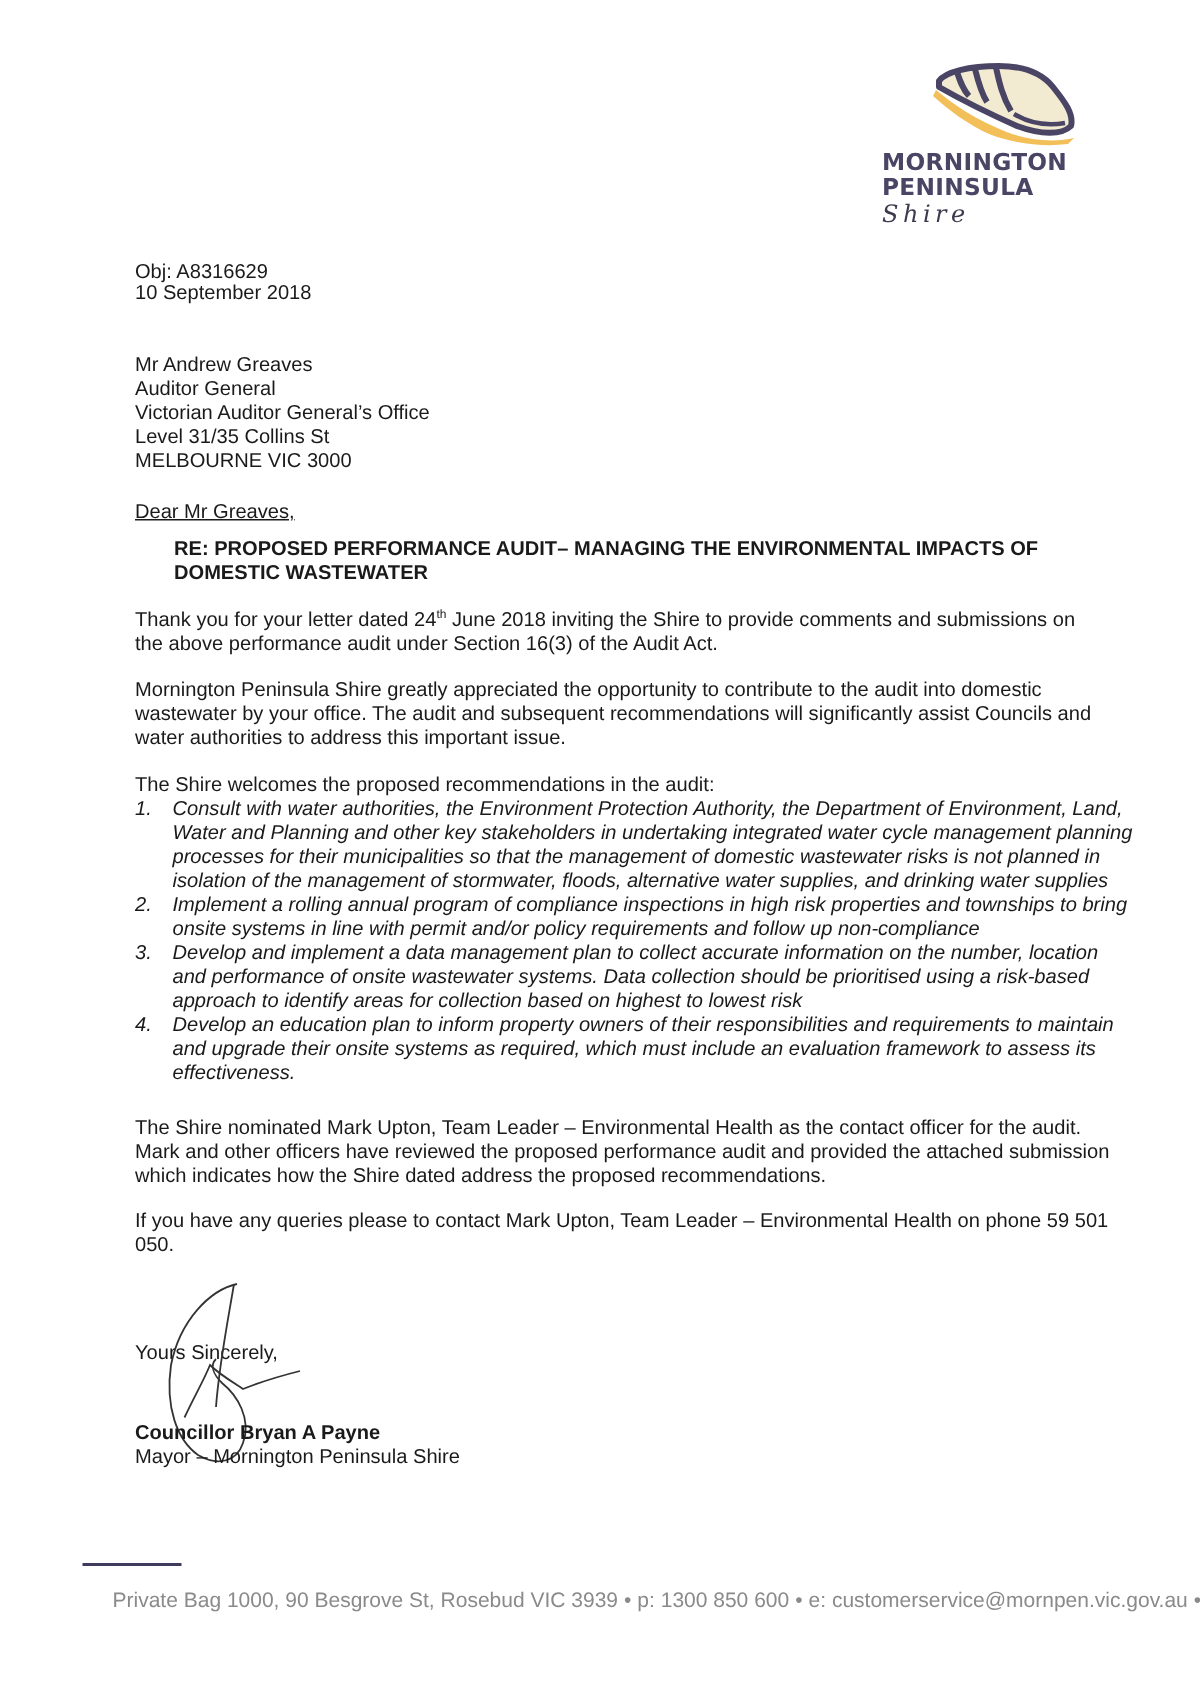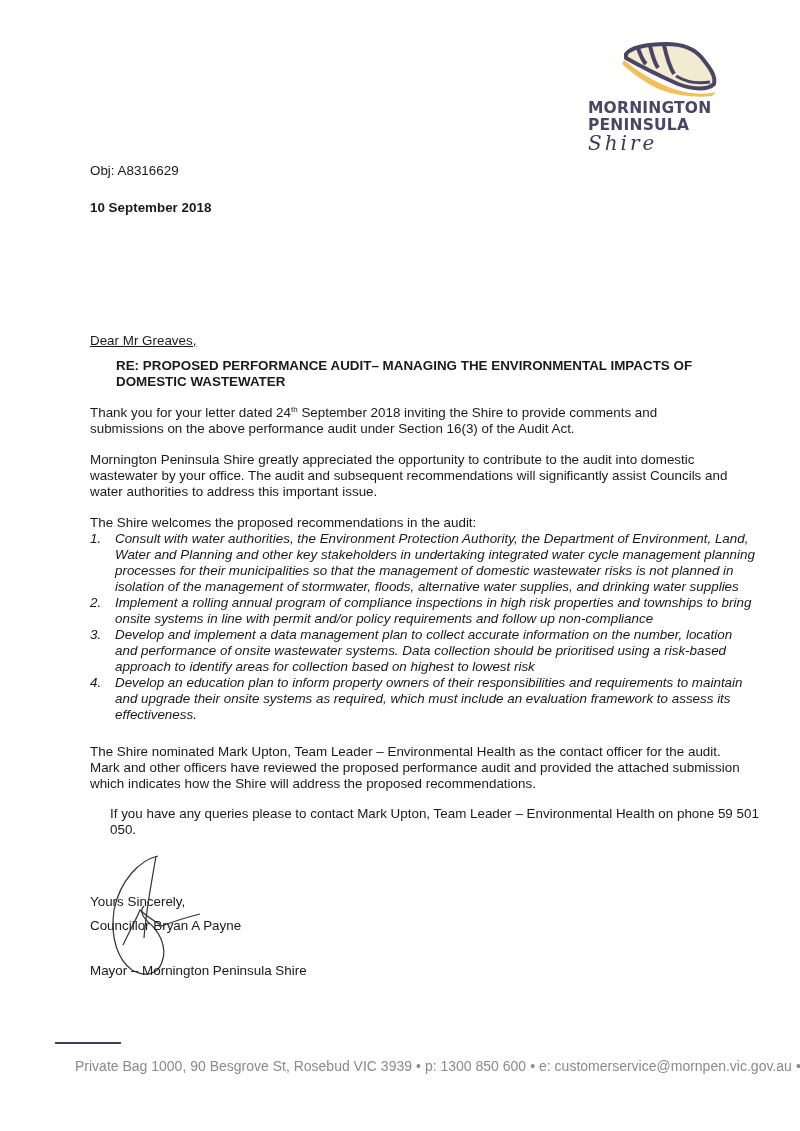--- a/index.html
+++ b/index.html
@@ -24,45 +24,45 @@
       font-size: 15.5px;
       line-height: 17px;
       letter-spacing: 0.2px;
       white-space: nowrap;
     }
     .logo-line.l1 { margin-top: 2px; }
     .logo-shire {
       font-family: "DejaVu Serif", serif;
       font-style: italic;
       color: #3c3a4d;
-      font-size: 20px;
+      font-size: 16px;
       letter-spacing: 3px;
       line-height: 16px;
       margin-top: 1px;
     }
 
     .abs { position: absolute; left: 90px; }
     .block { white-space: nowrap; }
 
-    #obj { top: 163px; }
-    #date { top: 200px; font-weight: bold; }
+    #obj { top: 173px; }
+    #date { top: 187px; }
     #address { top: 235px; }
     #salutation { top: 333px; text-decoration: underline; }
     #subject { top: 358px; font-weight: bold; width: 620px; white-space: normal; margin-left: 26px; }
     #para1 { top: 405px; width: 640px; }
     #para2 { top: 452px; width: 640px; }
     #intro { top: 515px; }
     #recs { top: 531px; left: 90px; width: 665px; }
     .rec { display: flex; font-style: italic; }
     .rec-num { width: 25px; flex: none; }
     .rec-text { flex: 1; }
     #para3 { top: 744px; width: 650px; }
-    #para4 { top: 806px; width: 650px; margin-left: 20px; }
+    #para4 { top: 806px; width: 650px; }
     #closing { top: 894px; }
-    #sig-name { top: 918px; font-weight: normal; }
+    #sig-name { top: 947px; font-weight: bold; }
     #sig-title { top: 963px; }
 
     .signature { position: absolute; left: 100px; top: 850px; }
 
     .footer-rule {
       position: absolute; left: 55px; top: 1042px; width: 66px; height: 2px; background: #3f3b5c;
     }
     .footer {
       position: absolute; left: 55px; top: 1060px; width: 700px;
       font-size: 14px; color: #8a8a8a; white-space: nowrap; line-height: 12px; padding-left: 20px;
@@ -88,26 +88,33 @@
       <path d="M60 36 C70 42, 82 44, 94 42" stroke="#4a4565" stroke-width="3" fill="none"></path>
     </svg>
     <div class="logo-line l1">MORNINGTON</div>
     <div class="logo-line">PENINSULA</div>
     <div class="logo-shire">Shire</div>
   </div>
 
   <div id="obj" class="abs block">Obj: A8316629</div>
   <div id="date" class="abs block">10 September 2018</div>
 
+  <div id="address" class="abs block">
+    <div>Mr Andrew Greaves</div>
+    <div>Auditor General</div>
+    <div>Victorian Auditor General’s Office</div>
+    <div>Level 31/35 Collins St</div>
+    <div>MELBOURNE VIC 3000</div>
+  </div>
 
   <div id="salutation" class="abs block">Dear Mr Greaves,</div>
 
   <div id="subject" class="abs">RE:  PROPOSED PERFORMANCE AUDIT– MANAGING THE ENVIRONMENTAL IMPACTS OF DOMESTIC WASTEWATER</div>
 
-  <div id="para1" class="abs"><span>Thank you for your letter dated 24</span><sup>th</sup><span> September 2018 inviting the Shire to provide comments and submissions on the above performance audit under Section 16(3) of the Audit Act.</span></div>
+  <div id="para1" class="abs"><span>Thank you for your letter dated 24</span><sup>th</sup><span> June 2018 inviting the Shire to provide comments and submissions on the above performance audit under Section 16(3) of the Audit Act.</span></div>
 
   <div id="intro" class="abs block">The Shire welcomes the proposed recommendations in the audit:</div>
 
   <div id="para2" class="abs">Mornington Peninsula Shire greatly appreciated the opportunity to contribute to the audit into domestic wastewater by your office. The audit and subsequent recommendations will significantly assist Councils and water authorities to address this important issue.</div>
 
   <div id="recs" class="abs">
     <div class="rec">
       <span class="rec-num">1.</span>
       <span class="rec-text">Consult with water authorities, the Environment Protection Authority, the Department of Environment, Land, Water and Planning and other key stakeholders in undertaking integrated water cycle management planning processes for their municipalities so that the management of domestic wastewater risks is not planned in isolation of the management of stormwater, floods, alternative water supplies, and drinking water supplies</span>
     </div>
@@ -118,21 +125,21 @@
     <div class="rec">
       <span class="rec-num">3.</span>
       <span class="rec-text">Develop and implement a data management plan to collect accurate information on the number, location and performance of onsite wastewater systems.  Data collection should be prioritised using a risk-based approach to identify areas for collection based on highest to lowest risk</span>
     </div>
     <div class="rec">
       <span class="rec-num">4.</span>
       <span class="rec-text">Develop an education plan to inform property owners of their responsibilities and requirements to maintain and upgrade their onsite systems as required, which must include an evaluation framework to assess its effectiveness.</span>
     </div>
   </div>
 
-  <div id="para3" class="abs">The Shire nominated Mark Upton, Team Leader – Environmental Health as the contact officer for the audit. Mark and other officers have reviewed the proposed performance audit and provided the attached submission which indicates how the Shire will address the proposed recommendations.</div>
+  <div id="para3" class="abs">The Shire nominated Mark Upton, Team Leader – Environmental Health as the contact officer for the audit. Mark and other officers have reviewed the proposed performance audit and provided the attached submission which indicates how the Shire dated address the proposed recommendations.</div>
   <div id="para4" class="abs">If you have any queries please to contact Mark Upton, Team Leader – Environmental Health on phone 59 501 050.</div>
 
   <div id="closing" class="abs block">Yours Sincerely,</div>
 
   <svg class="signature" width="110" height="130" viewBox="0 0 110 130">
     <path d="M58 6 C40 10, 20 30, 14 60 C10 88, 18 110, 32 120 C46 128, 58 124, 62 112 C68 96, 58 80, 48 72 C42 66, 40 60, 44 56" fill="none" stroke="#333" stroke-width="1.2"></path>
     <path d="M56 6 C52 30, 46 60, 44 88" fill="none" stroke="#333" stroke-width="1.2"></path>
     <path d="M23 95 C30 80, 36 70, 40 60 C46 66, 56 72, 62 76 C72 72, 84 68, 100 64" fill="none" stroke="#333" stroke-width="1.2"></path>
   </svg>
 

